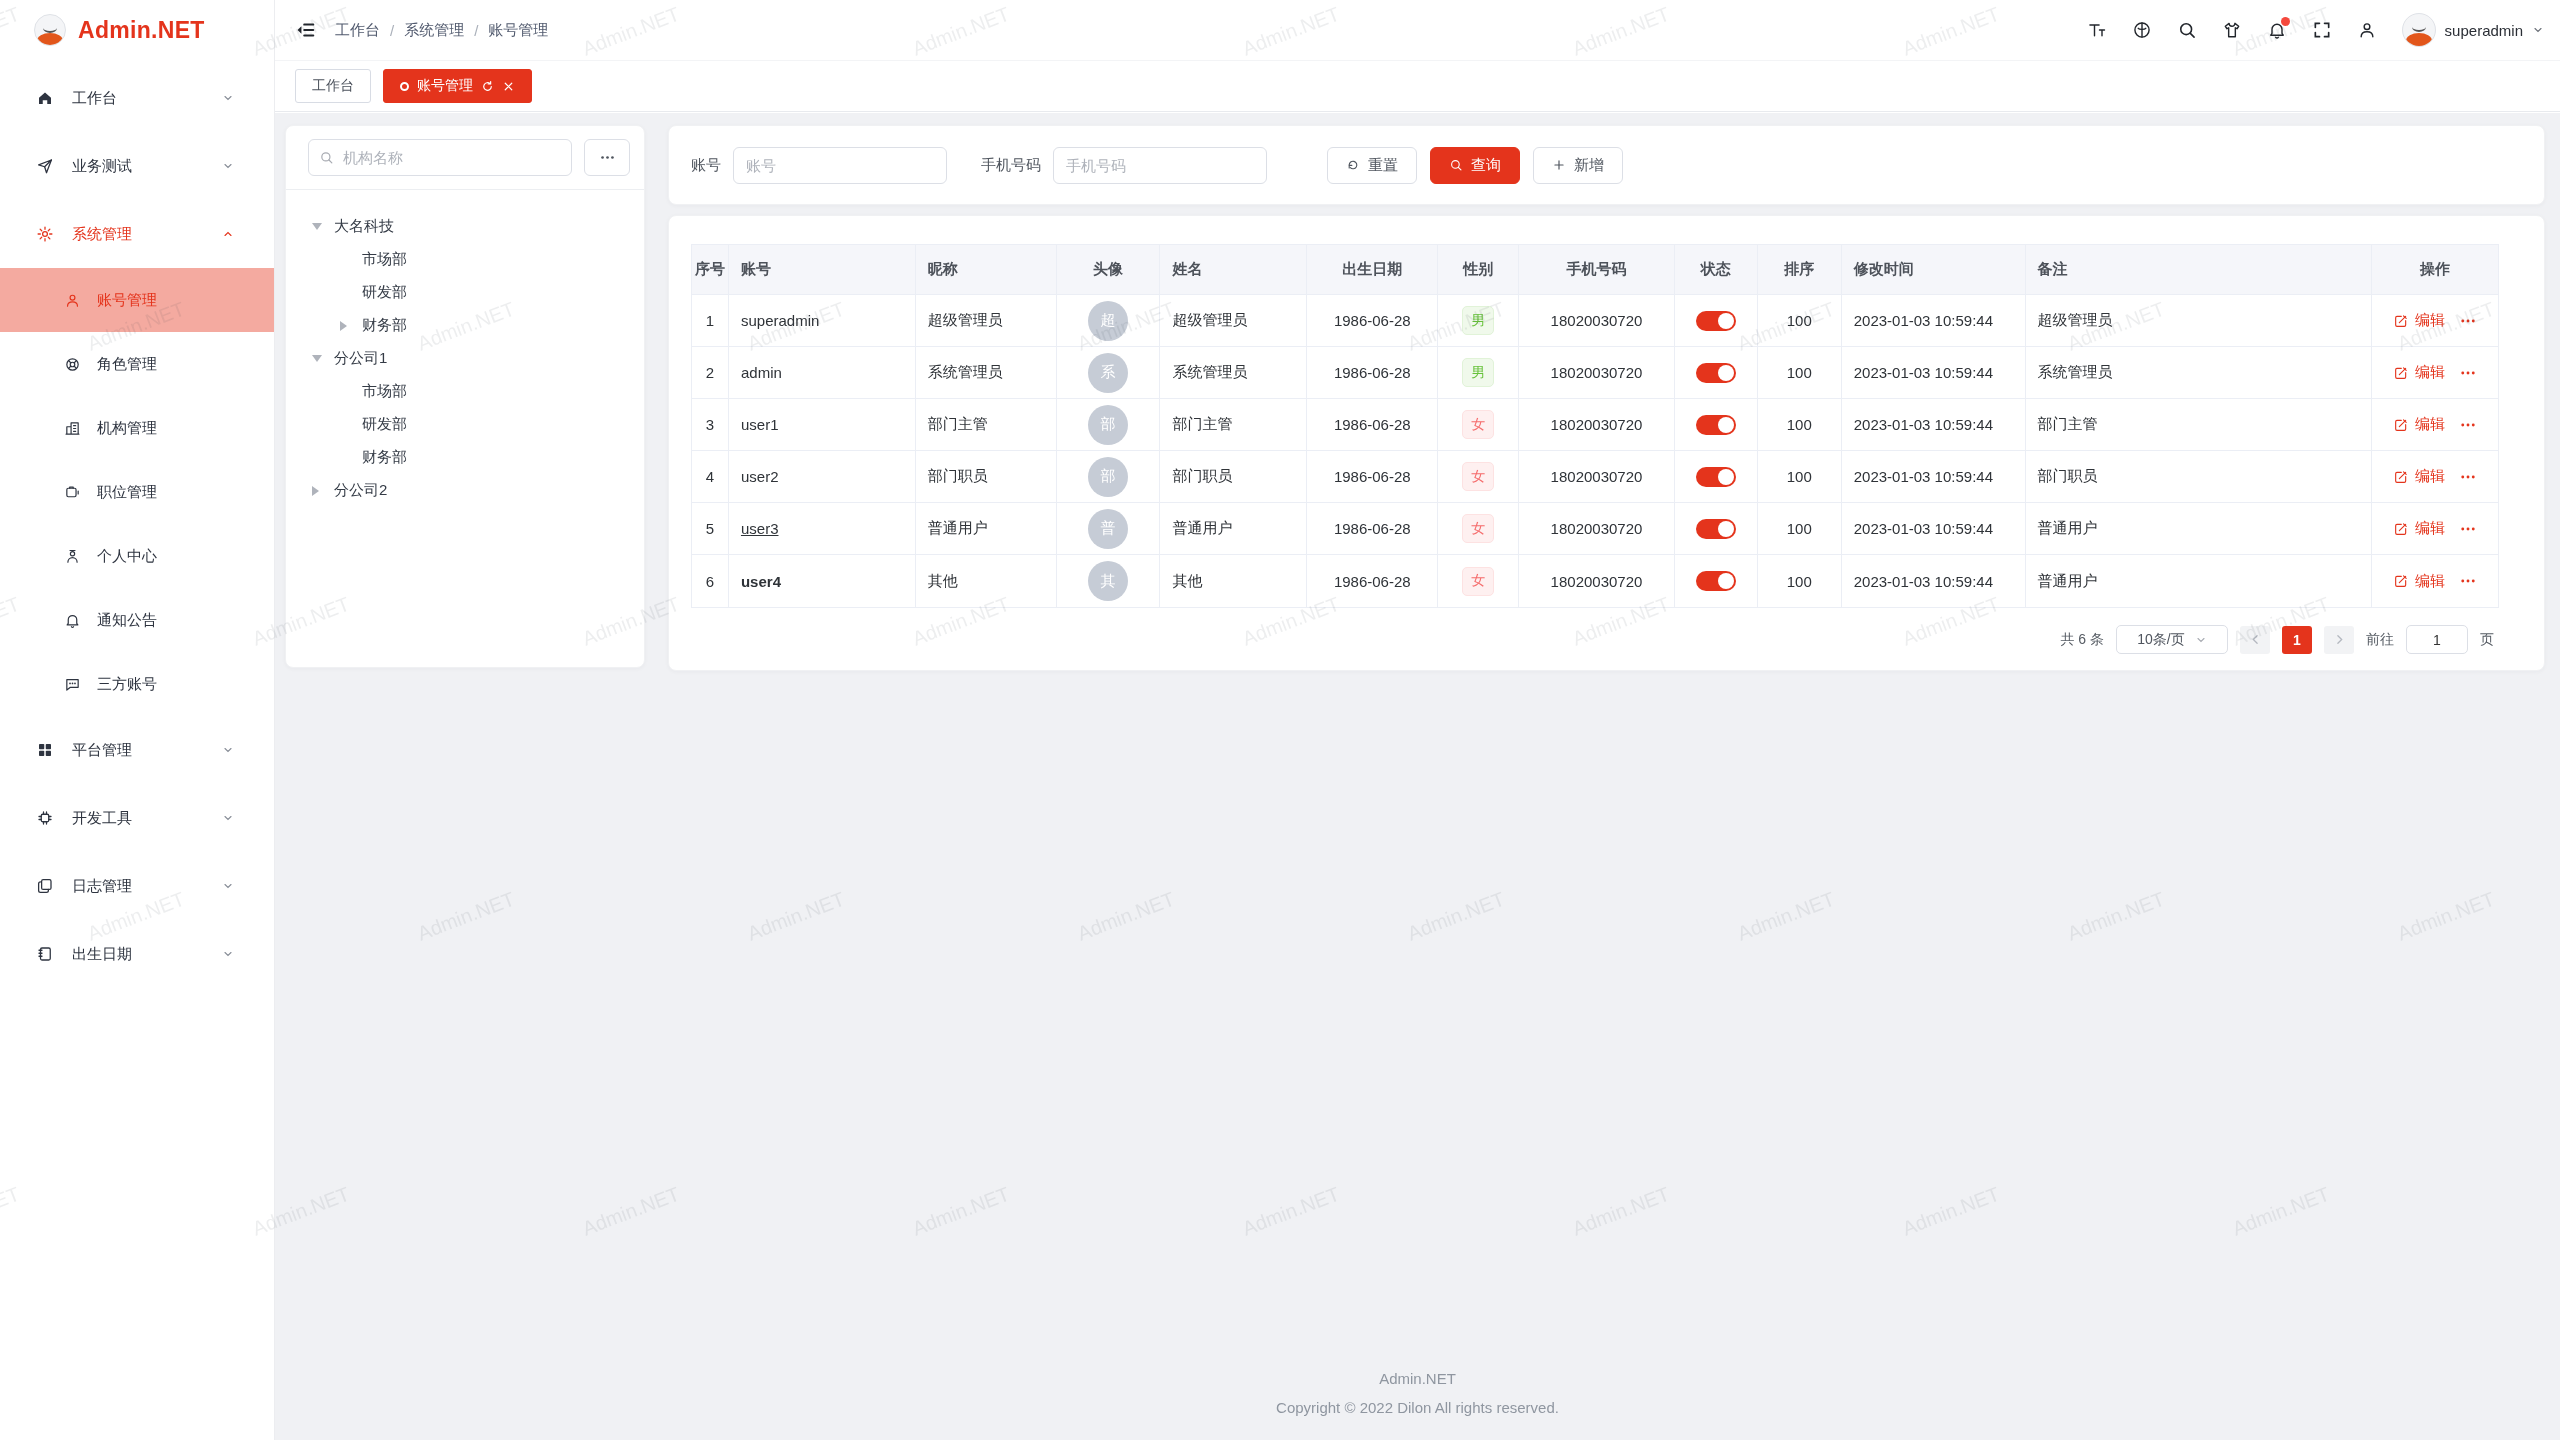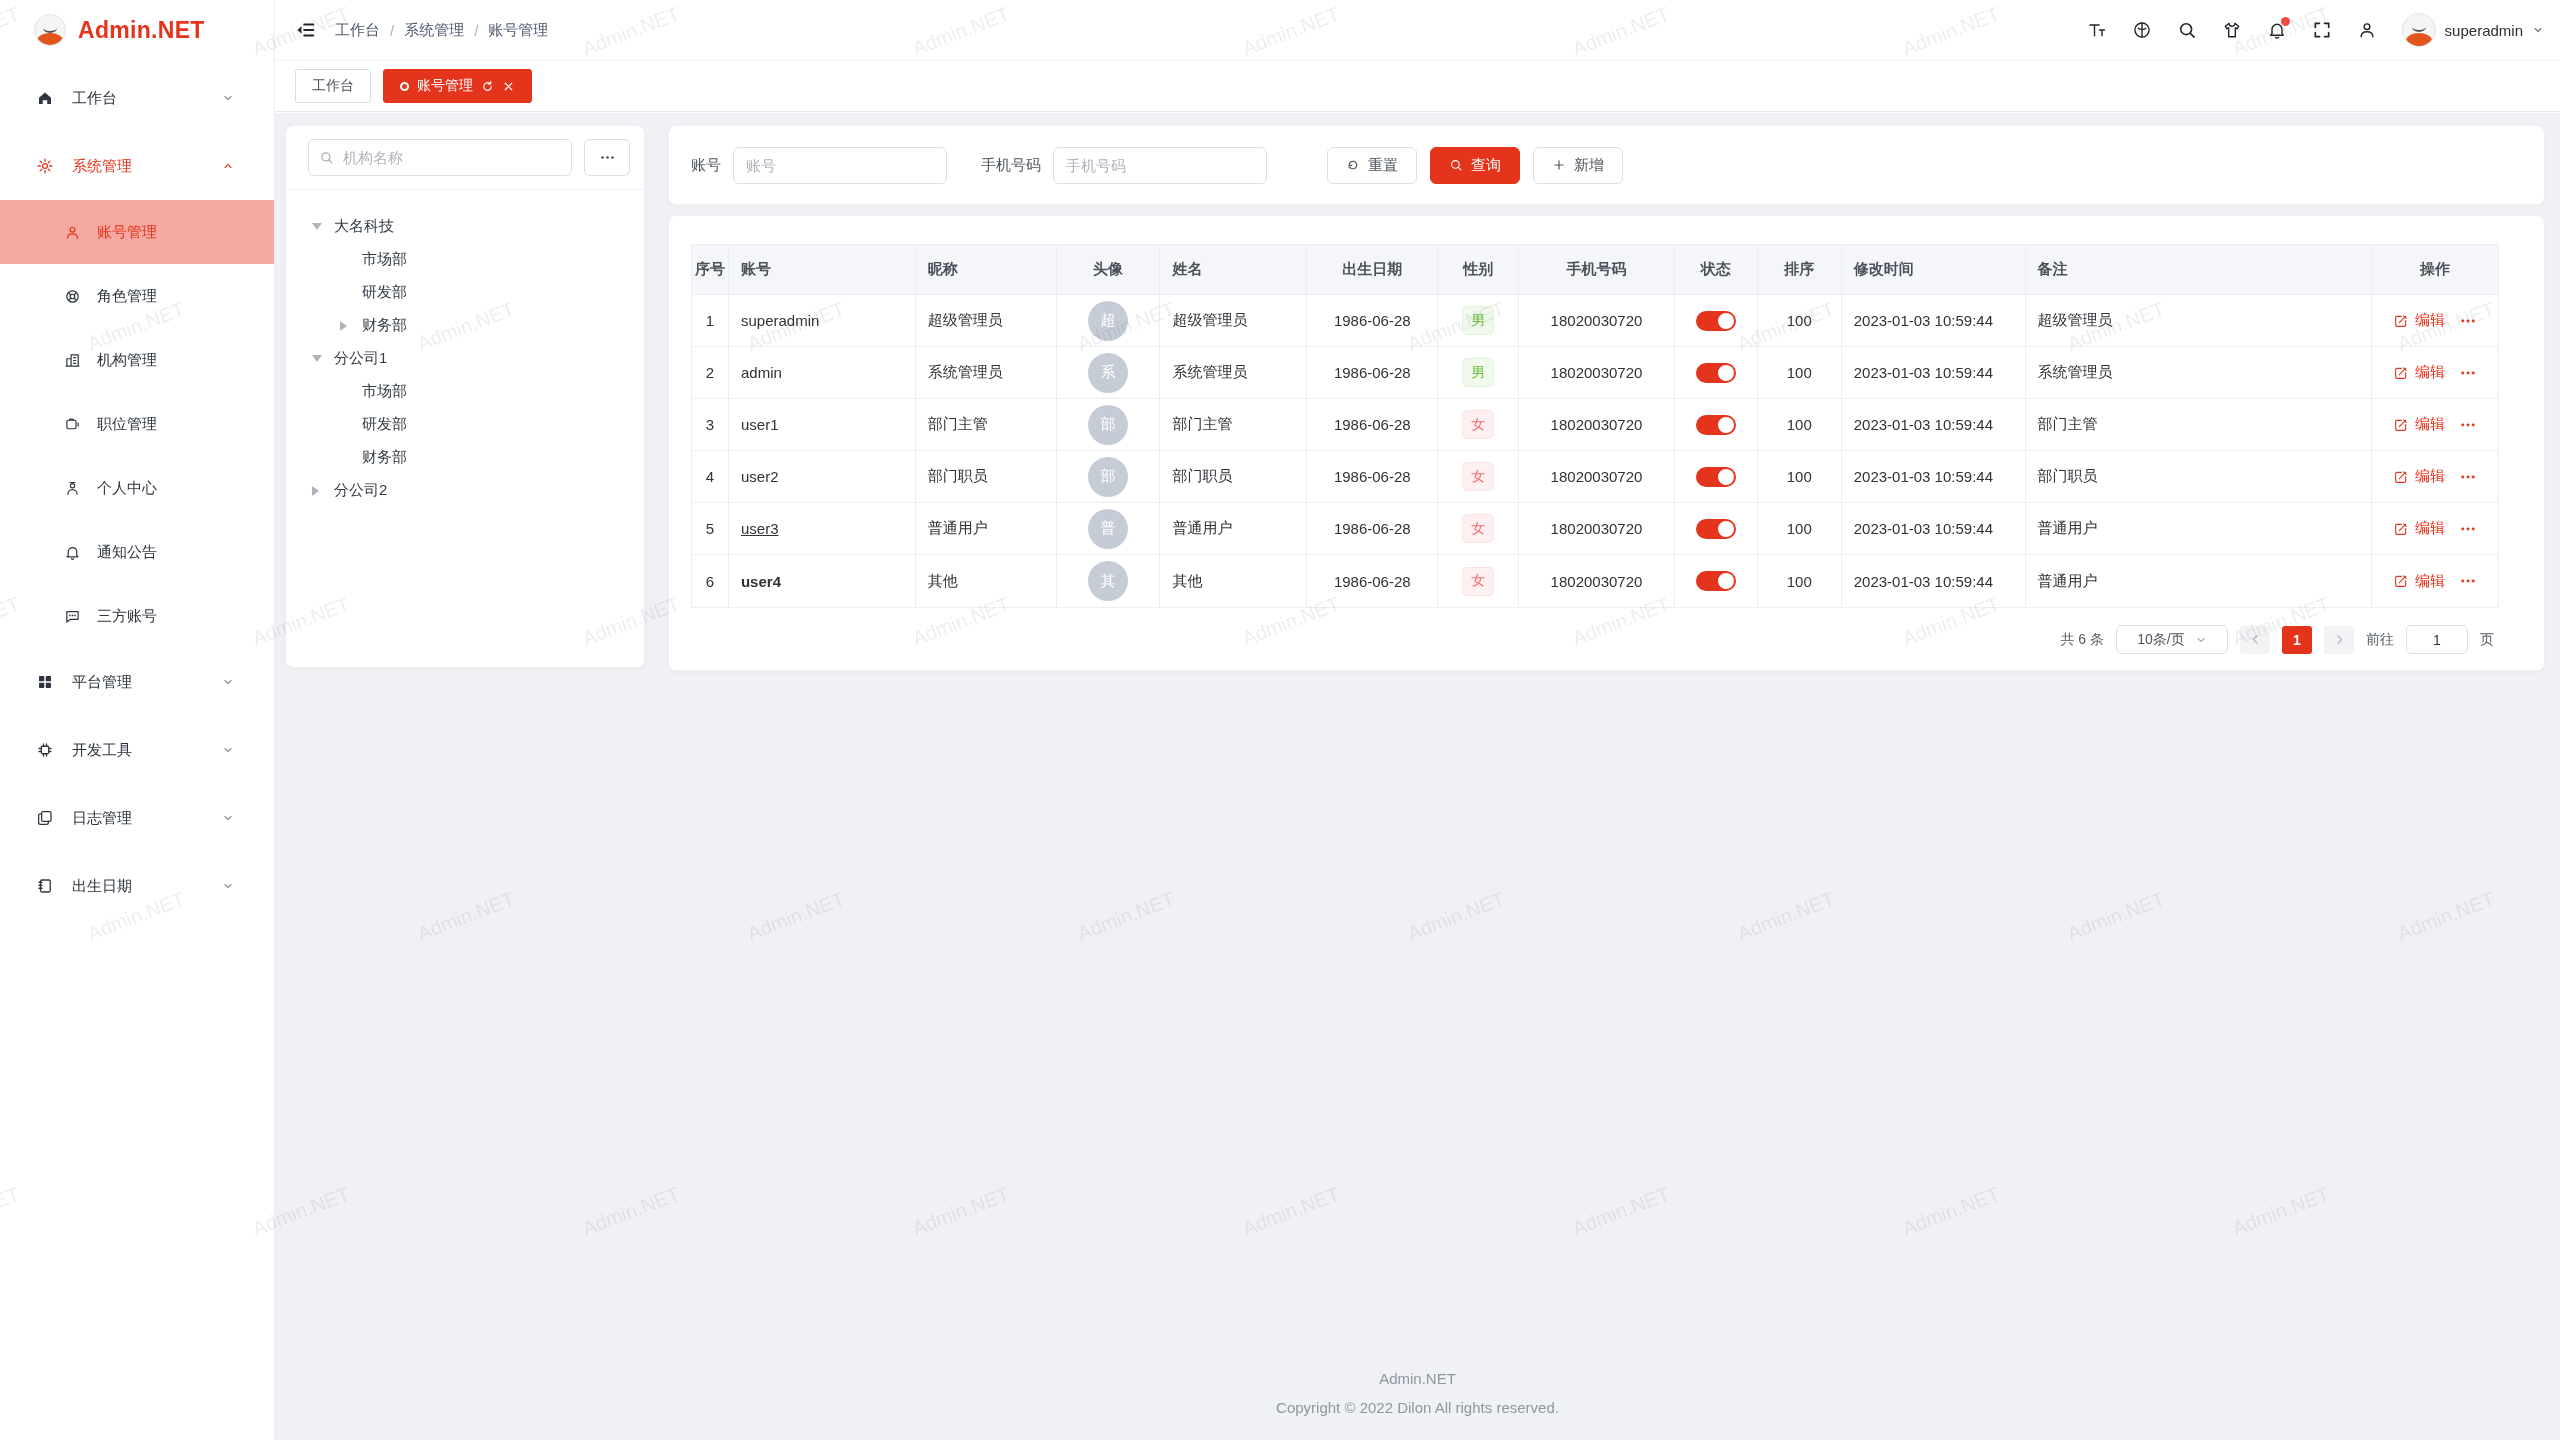--- a/index.html
+++ b/index.html
@@ -154,20 +154,34 @@
       <span class="logo-text">Admin.NET</span>
     </div>
     <nav class="menu">
         <div class="m-item">
           <span class="ico ">
             <svg viewBox="0 0 24 24">
               <path d="M4 11.5 12 4.5l8 7V20h-5v-5h-6v5H4z" fill="currentColor"></path>
             </svg>
           </span>
           <span class="m-label">工作台</span>
+          <span class="ico chev">
+            <svg viewBox="0 0 24 24" fill="none" stroke="currentColor" stroke-width="2.2" stroke-linecap="round">
+              <path d="M6 9l6 6 6-6"></path>
+            </svg>
+          </span>
+        </div>
+        <div class="m-item">
+          <span class="ico ">
+            <svg viewBox="0 0 24 24" fill="none" stroke="currentColor" stroke-width="1.7" stroke-linecap="round" stroke-linejoin="round">
+              <path d="M3.5 10.5 20.5 4l-6.5 17-2.5-8z"></path>
+              <path d="M11.5 13 20.5 4"></path>
+            </svg>
+          </span>
+          <span class="m-label">业务测试</span>
           <span class="ico chev">
             <svg viewBox="0 0 24 24" fill="none" stroke="currentColor" stroke-width="2.2" stroke-linecap="round">
               <path d="M6 9l6 6 6-6"></path>
             </svg>
           </span>
         </div>
         <div class="m-item red">
           <span class="ico ">
             <svg viewBox="0 0 24 24" fill="none" stroke="currentColor" stroke-width="1.7" stroke-linecap="round" stroke-linejoin="round">
               <circle cx="12" cy="12" r="3.2"></circle>

